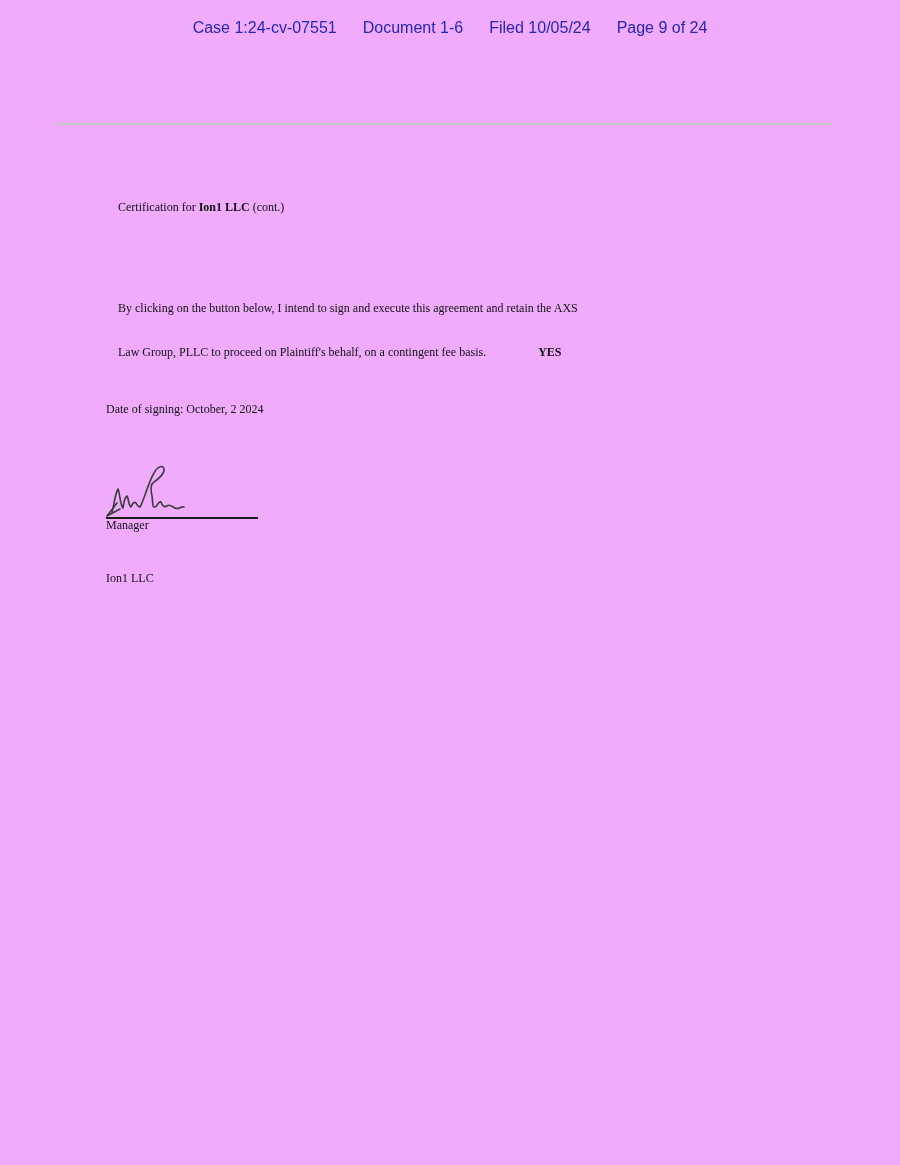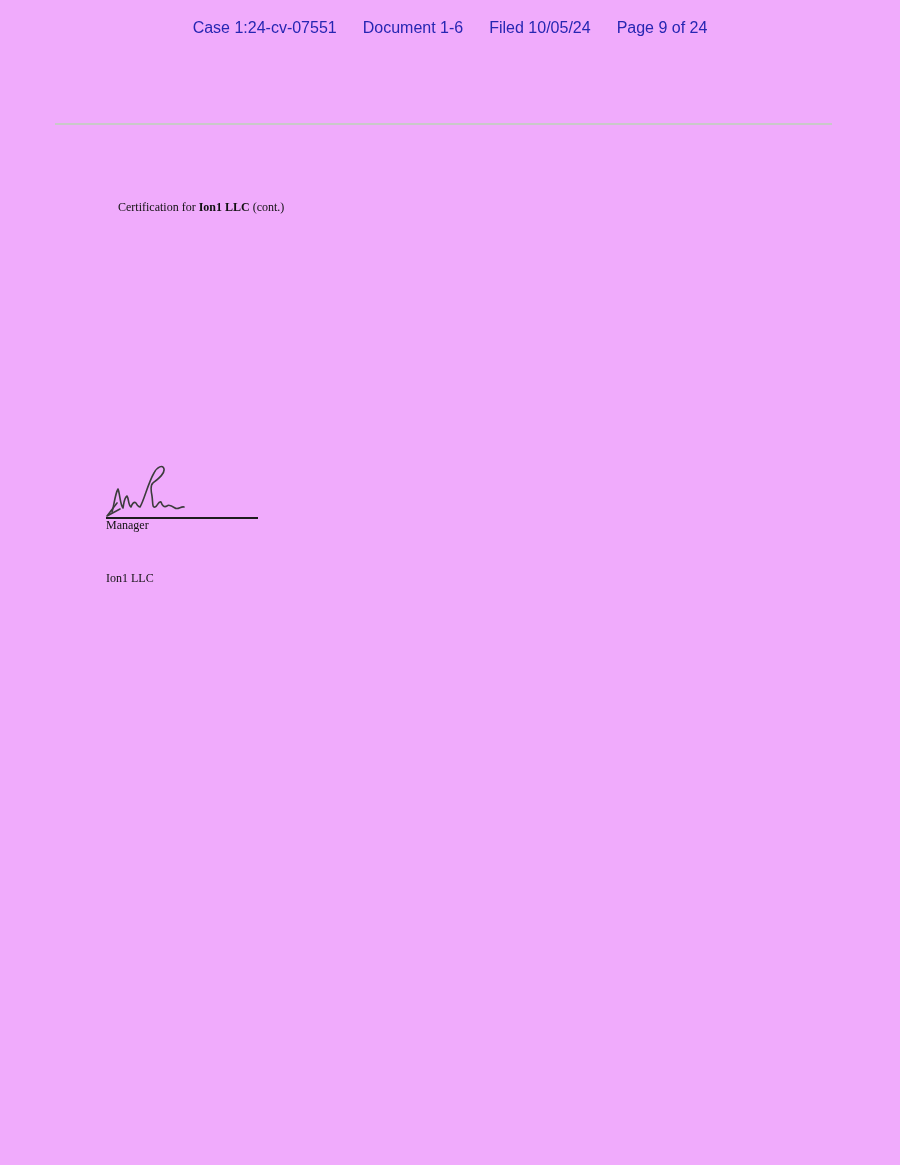--- a/index.html
+++ b/index.html
@@ -84,21 +84,26 @@
     <span>Filed 10/05/24</span>
     <span>Page 9 of 24</span>
   </div>
 
   <div class="page-rule"></div>
 
   <div class="body-text cert-line">
     <span>Certification for </span><span class="bold">Ion1 LLC</span><span> (cont.)</span>
   </div>
 
+  <div class="body-text agreement">
+    <span>By clicking on the button below, I intend to sign and execute this agreement and retain the AXS</span><br>
+    <span>Law Group, PLLC to proceed on Plaintiff's behalf, on a contingent fee basis.</span><span class="answer-gap"></span><span class="bold">YES</span>
+  </div>
 
+  <div class="body-text date-line">Date of signing: October, 2 2024</div>
 
   <svg class="signature-svg" viewBox="0 0 92 56" aria-hidden="true">
     <g fill="none" stroke="#3c3c3c" stroke-width="1.6" stroke-linecap="round" stroke-linejoin="round">
       <path d="M 13 40 L 3 53 L 16 46"></path>
       <path d="M 8 49 C 10 43 11 31 14 26 C 16 31 16 41 19 45 C 20 40 20 35 23 33 C 25 36 24 42 27 44 C 28 41 30 38 32 40 C 33 42 34 44 36 44 C 40 38 44 20 50 10 C 53 4 59 1 60 6 C 61 11 54 16 49 20 C 46 22 47 28 48 33 C 49 39 48 45 51 44 C 54 43 54 38 57 39 C 58 42 60 45 63 43 C 65 41 68 43 71 45 C 74 47 77 43 80 44"></path>
     </g>
   </svg>
 
   <div class="signature-line"></div>
 

